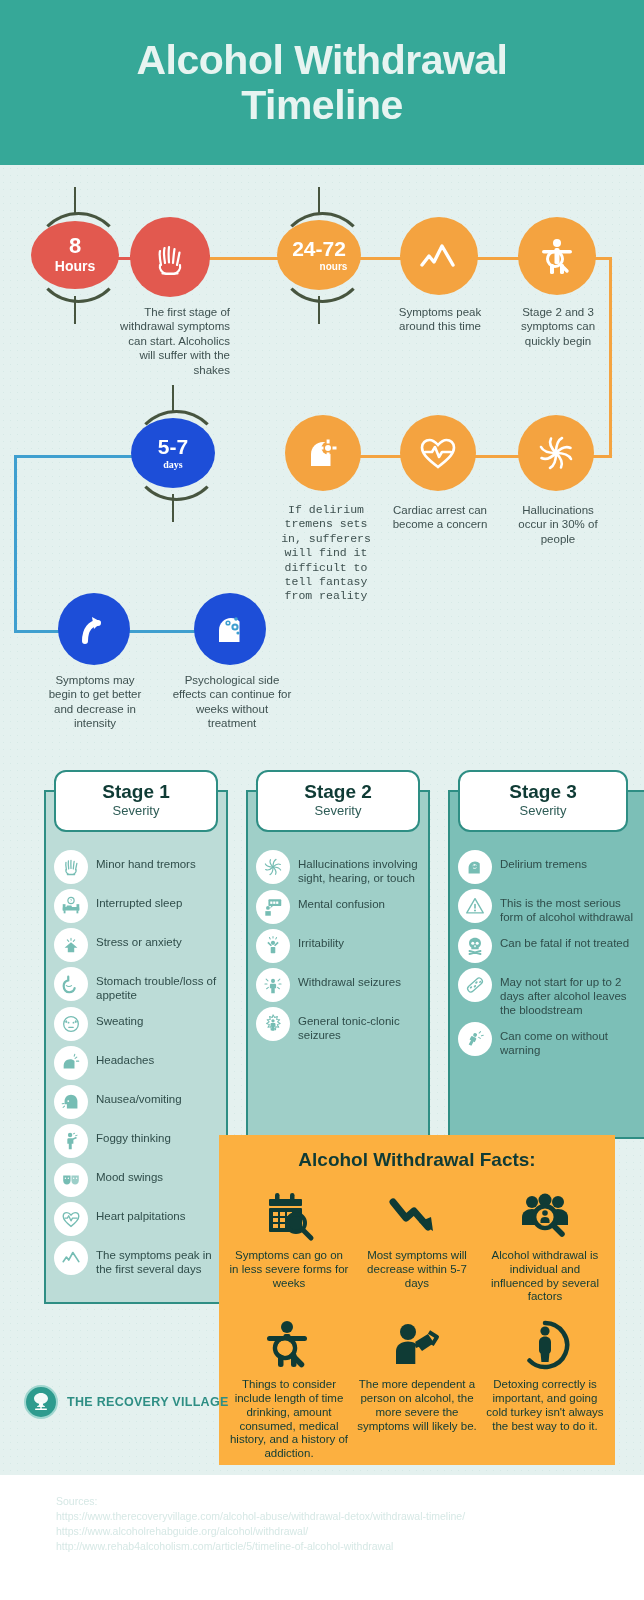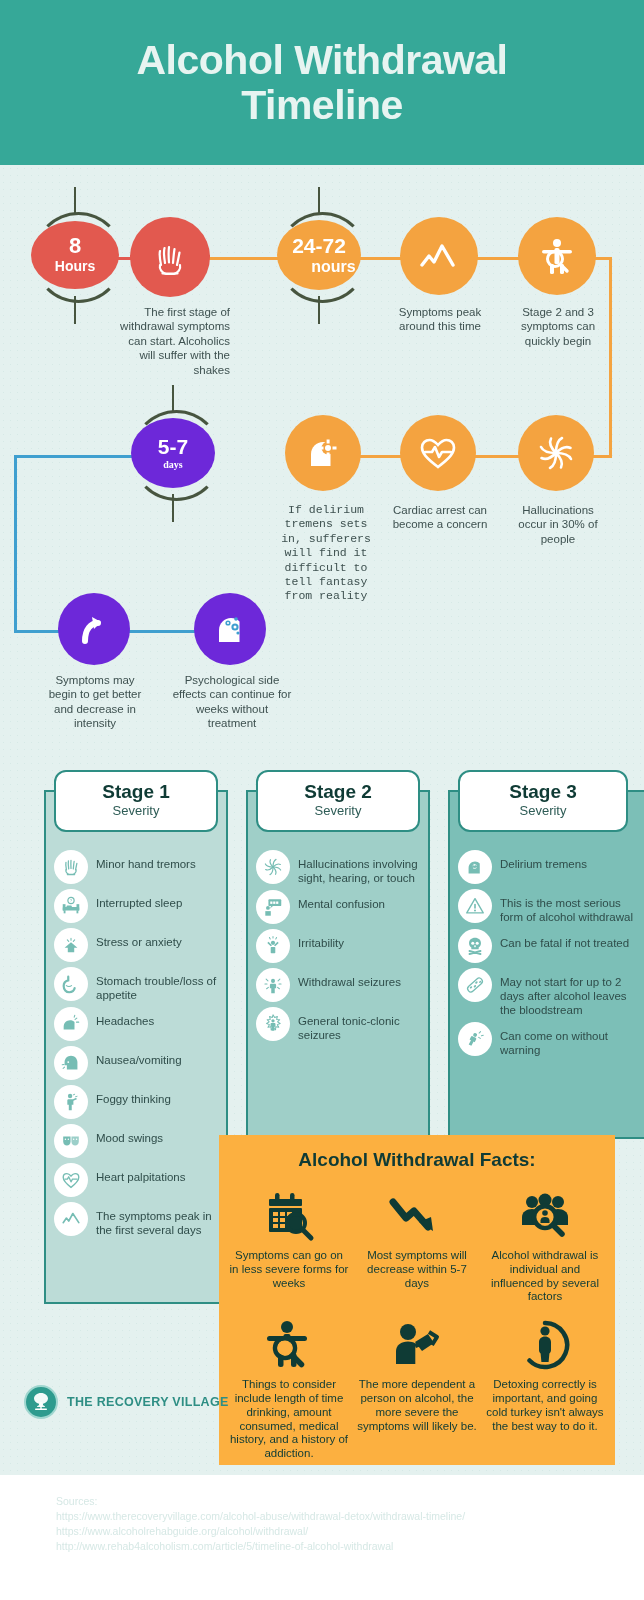--- a/index.html
+++ b/index.html
@@ -35,21 +35,21 @@
   
   .timeline{position:absolute;top:165px;left:0;width:644px;height:590px;}
   .conn{position:absolute;background:#f4a340;}
   .conn.red{background:#e2594f;}
   .conn.blue{background:#3f9fcf;}
 
   .node{position:absolute;border-radius:50%;display:flex;align-items:center;
         justify-content:center;flex-direction:column;color:#fff;text-align:center;}
   .node.red{background:#e2594f;}
   .node.orange{background:#f4a340;}
-  .node.blue{background:#6d28d9;}
+  .node.blue{background:#1d4ed8;}
   .node .big{font-weight:bold;line-height:1;}
   .node .small{font-weight:bold;line-height:1.1;}
   .tick-v{position:absolute;width:2px;background:#47553f;}
   .arcbox{position:absolute;border:3px solid #47553f;border-radius:50%;
           border-left-color:transparent;border-right-color:transparent;}
 
   .cap{position:absolute;text-align:center;font-size:11.5px;line-height:1.25;color:#3e5150;}
 
   .ico{width:100%;height:100%;display:flex;align-items:center;justify-content:center;}
   .ico svg{display:block;}
@@ -141,21 +141,21 @@
           </svg>
       </span>
     </div>
     <div class="cap" style="left:112px;top:140px;width:118px;text-align:right;">The first stage of withdrawal symptoms can start. Alcoholics will suffer with the shakes</div>
 
     <div class="arcbox" style="left:277px;top:47px;width:85px;height:85px;"></div>
     <div class="tick-v" style="left:318px;top:22px;height:28px;"></div>
     <div class="tick-v" style="left:318px;top:131px;height:28px;"></div>
     <div class="node orange" style="left:277px;top:55px;width:84px;height:70px;border-radius:50%;">
       <span class="big" style="font-size:21px;">24-72</span>
-      <span class="small" style="font-size:16px;margin-top:2px;margin-left:29px;">nours</span>
+      <span class="small" style="font-size:10px;margin-top:2px;margin-left:29px;">nours</span>
     </div>
 
     <div class="node orange" style="left:400px;top:52px;width:78px;height:78px;">
       <span class="ico">
         <svg width="44" height="36" viewBox="0 0 44 36">
             <path d="M5 27l7-9 5 6 8-16 11 19" fill="none" stroke="#fff" stroke-width="3.4" stroke-linecap="round" stroke-linejoin="round"></path>
           </svg>
       </span>
     </div>
     <div class="cap" style="left:390px;top:140px;width:100px;">Symptoms peak around this time</div>
@@ -310,20 +310,35 @@
             <span class="stxt">Stress or anxiety</span>
           </div>
         <div class="sitem">
             <span class="sbul">
               <svg width="22" height="22" viewBox="0 0 24 24">
                 <path d="M9 4v4c-3 .7-5 3.2-5 6.3C4 18 6.6 21 10 21c3.2 0 5.5-2 6-4.6" fill="none" stroke="#76bdb4" stroke-width="2.4" stroke-linecap="round"></path>
                 <path d="M6.5 13.5c2 1.5 4.5 1.5 6.5 0" fill="none" stroke="#76bdb4" stroke-width="1.2"></path>
               </svg>
             </span>
             <span class="stxt">Stomach trouble/loss of appetite</span>
+          </div>
+        <div class="sitem">
+            <span class="sbul">
+              <svg width="22" height="22" viewBox="0 0 24 24">
+                <circle cx="12" cy="12" r="8" fill="none" stroke="#76bdb4" stroke-width="1.4"></circle>
+                <g fill="#76bdb4">
+                  <circle cx="9.3" cy="10.5" r="1"></circle>
+                  <circle cx="14.7" cy="10.5" r="1"></circle>
+                  <rect x="9" y="15" width="6" height="1.3" rx="0.6"></rect>
+                  <path d="M6.8 7.5c0 0-1.2 1.4-1.2 2.1a1.2 1.2 0 0 0 2.4 0c0-.7-1.2-2.1-1.2-2.1z"></path>
+                  <path d="M17.2 7.5c0 0-1.2 1.4-1.2 2.1a1.2 1.2 0 0 0 2.4 0c0-.7-1.2-2.1-1.2-2.1z"></path>
+                </g>
+              </svg>
+            </span>
+            <span class="stxt">Sweating</span>
           </div>
         <div class="sitem">
             <span class="sbul">
               <svg width="22" height="22" viewBox="0 0 24 24">
                 <path d="M4 18v-3c0-4 3-7 7-7 2 0 3.6.7 4.8 1.8V18z" fill="#76bdb4"></path>
                 <g stroke="#76bdb4" stroke-width="1.2" stroke-linecap="round">
                   <path d="M16.5 7l1.8-1.4M18 10h2.4M15.5 4.6l.6-2"></path>
                 </g>
               </svg>
             </span>

